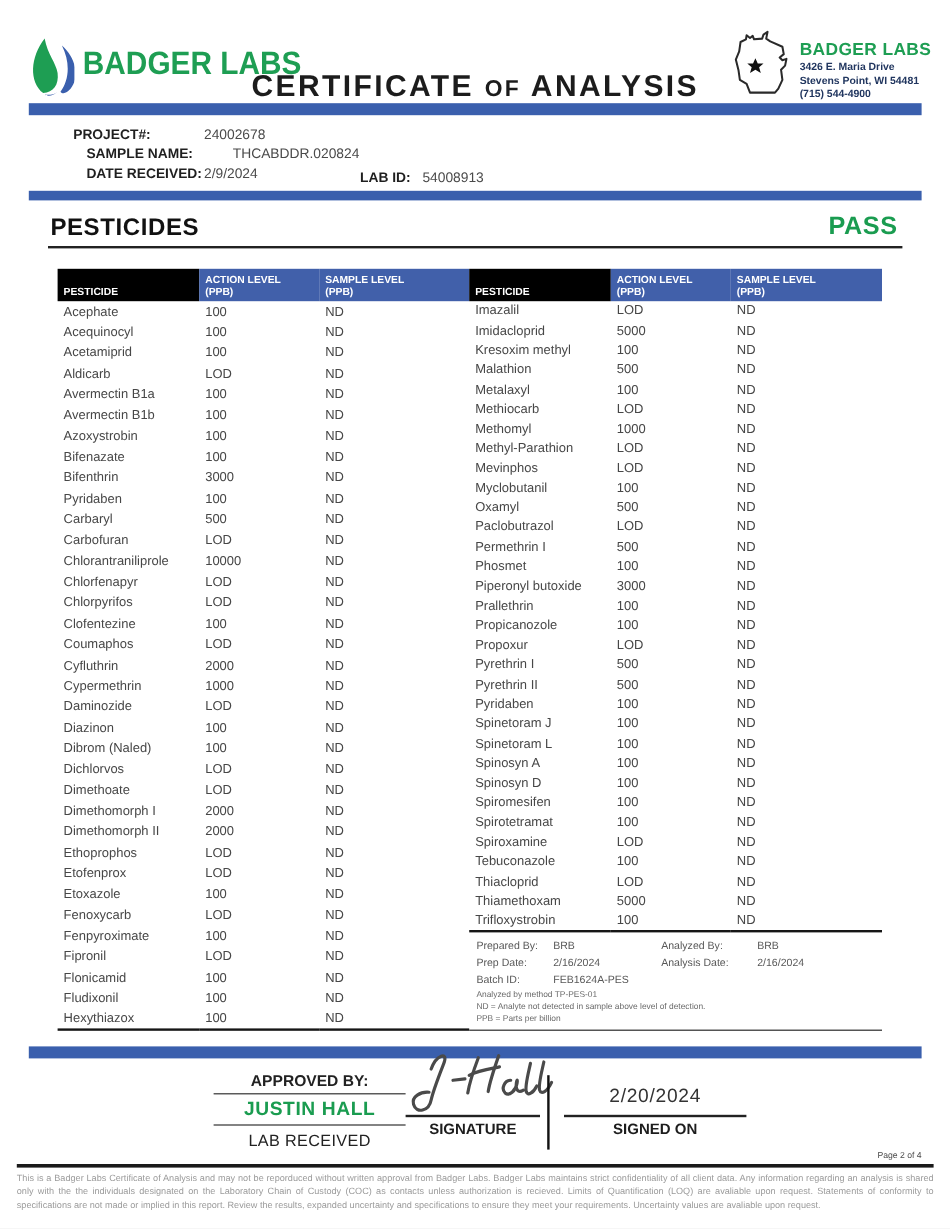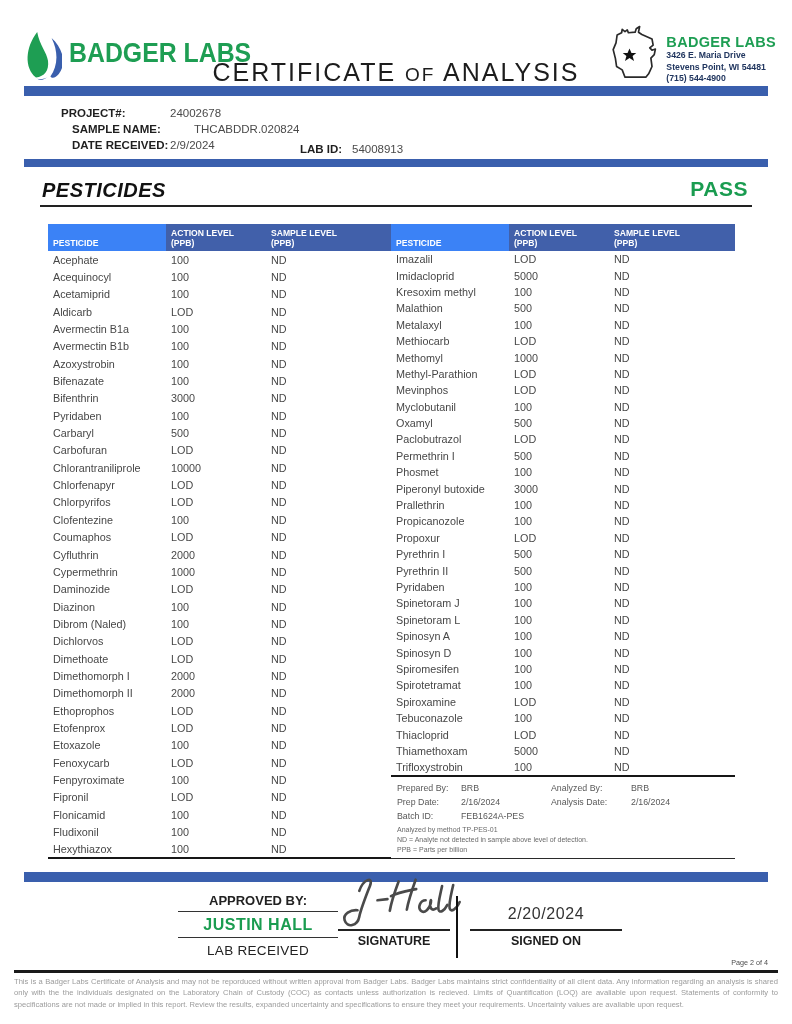--- a/index.html
+++ b/index.html
@@ -5,45 +5,45 @@
   * { margin:0; padding:0; box-sizing:border-box; }
   html,body { background:#e8e8e8; }
   .page {
     position:relative; width:792px; height:1024px; margin:0 auto;
     background:#ffffff; overflow:hidden;
     font-family:"Liberation Sans", sans-serif;
   }
   
   .logo { position:absolute; left:22px; top:26px; display:flex; align-items:center; gap:7px; }
   .logo-text { font-size:27px; font-weight:700; color:#1e9e53; letter-spacing:0; transform:scaleX(.92); transform-origin:left center; white-space:nowrap; }
-  .coa-title { position:absolute; left:0; right:0; top:58px; text-align:center; font-weight:400; color:#1c1c1c; letter-spacing:2px; font-size:25px; }
+  .coa-title { position:absolute; left:0; right:0; top:58px; text-align:center; font-weight:700; color:#1c1c1c; letter-spacing:2px; font-size:25px; }
   .coa-title .of { font-size:19px; }
   .labbox { position:absolute; right:16px; top:22px; display:flex; align-items:flex-start; gap:5px; }
   .labbox-text { padding-top:12px; }
   .labbox-name { font-size:14.5px; font-weight:700; color:#1e9e53; letter-spacing:.3px; }
   .labbox-addr { font-size:8.7px; font-weight:700; color:#21365f; line-height:1.35; }
   .bar { position:absolute; left:24px; right:24px; background:#3a5fad; }
   .bar1 { top:86px; height:10px; }
   .bar2 { top:159px; height:8px; }
   .bar3 { top:872px; height:10px; }
   
   .info-label { position:absolute; font-size:11.5px; font-weight:700; color:#1f1f1f; }
   .info-value { position:absolute; font-size:11.5px; color:#4a4a4a; }
   
-  .section-title { position:absolute; left:42px; top:179px; font-size:20px; font-weight:700; color:#111; letter-spacing:.5px;font-style:italic; }
+  .section-title { position:absolute; left:42px; top:179px; font-size:20px; font-weight:700; color:#111; letter-spacing:.5px; }
   .section-pass  { position:absolute; right:44px; top:177px; font-size:21px; font-weight:700; color:#1a9c50; letter-spacing:.5px; }
   .section-rule  { position:absolute; left:40px; right:40px; top:205px; height:2.2px; background:#222; }
   
   .tables-wrap { position:absolute; left:48px; top:224px; width:688px; display:flex; }
   table { border-collapse:collapse; table-layout:fixed; font-size:10.8px; color:#474747; }
   #t-left  { width:343px; border-bottom:2.5px solid #161616; }
   #t-right { width:344px; border-bottom:2.5px solid #161616; }
   th { height:27px; vertical-align:bottom; text-align:left; padding:0 2px 3px 5px;
        color:#fff; font-size:8.6px; font-weight:700; line-height:1.18; }
-  .th-green { background:#3b82f6; }
+  .th-green { background:#000000; }
   .th-blue  { background:#4160aa; }
   td { height:16.4px; padding:0 0 0 5px; white-space:nowrap; overflow:hidden; }
   .right-col { display:flex; flex-direction:column; }
   
   .analysis-box { width:344px; border-bottom:1.8px solid #2a2a2a; padding:4px 0 3px 6px; }
   .a-row { display:flex; font-size:8.8px; color:#585858; line-height:1.6; }
   .a-label  { width:64px; }
   .a-val    { width:90px; }
   .a-label2 { width:80px; }
   .a-val2   { flex:1; }

